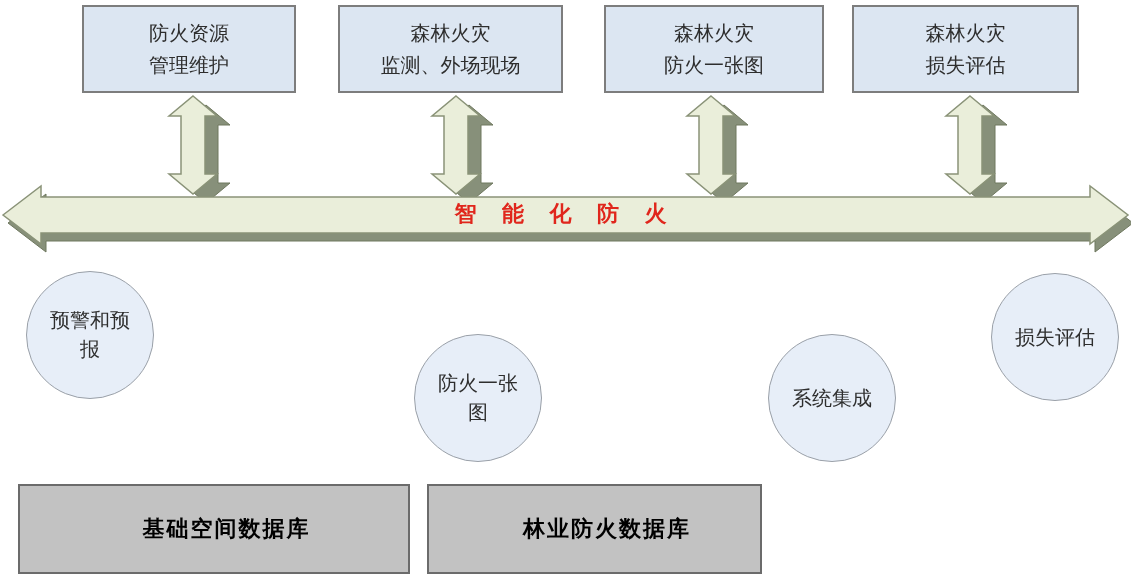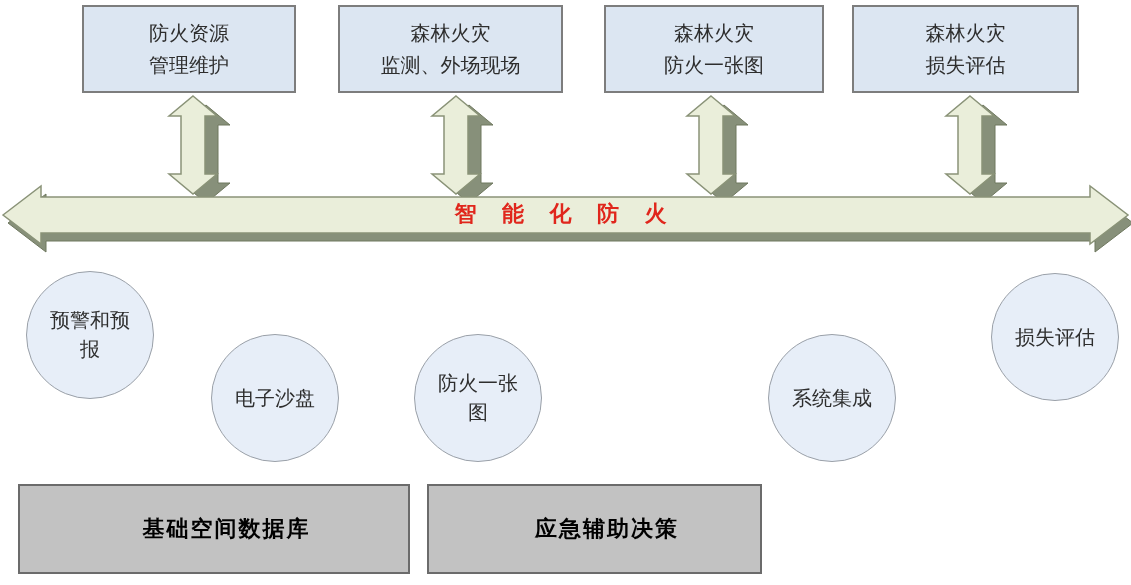--- a/index.html
+++ b/index.html
@@ -103,33 +103,30 @@
 
   <svg class="harrow" viewBox="0 0 1131 78">
     <path d="M3,33 L41,4 L41,15 L1090,15 L1090,4 L1128,33 L1090,62 L1090,51 L41,51 L41,62 Z" transform="translate(5,8)" fill="#87907a" stroke="#6f785f" stroke-width="1"></path>
     <path d="M3,33 L41,4 L41,15 L1090,15 L1090,4 L1128,33 L1090,62 L1090,51 L41,51 L41,62 Z" fill="#eaeeda" stroke="#8a9378" stroke-width="1.5"></path>
   </svg>
   <div class="harrow-label">智 能 化 防 火</div>
 
   <div class="circle c1">
     <span>预警和预报</span>
   </div>
-  <div class="circle c2">
-    <span>电子沙盘</span>
-  </div>
   <div class="circle c3">
     <span>防火一张图</span>
   </div>
   <div class="circle c5">
     <span>系统集成</span>
   </div>
   <div class="circle c6">
     <span>损失评估</span>
   </div>
 
   <div class="db db1">
     <span>基础空间数据库</span>
   </div>
   <div class="db db2">
-    <span>应急辅助决策</span>
+    <span>林业防火数据库</span>
   </div>
 
 </div>
 
 </body></html>

